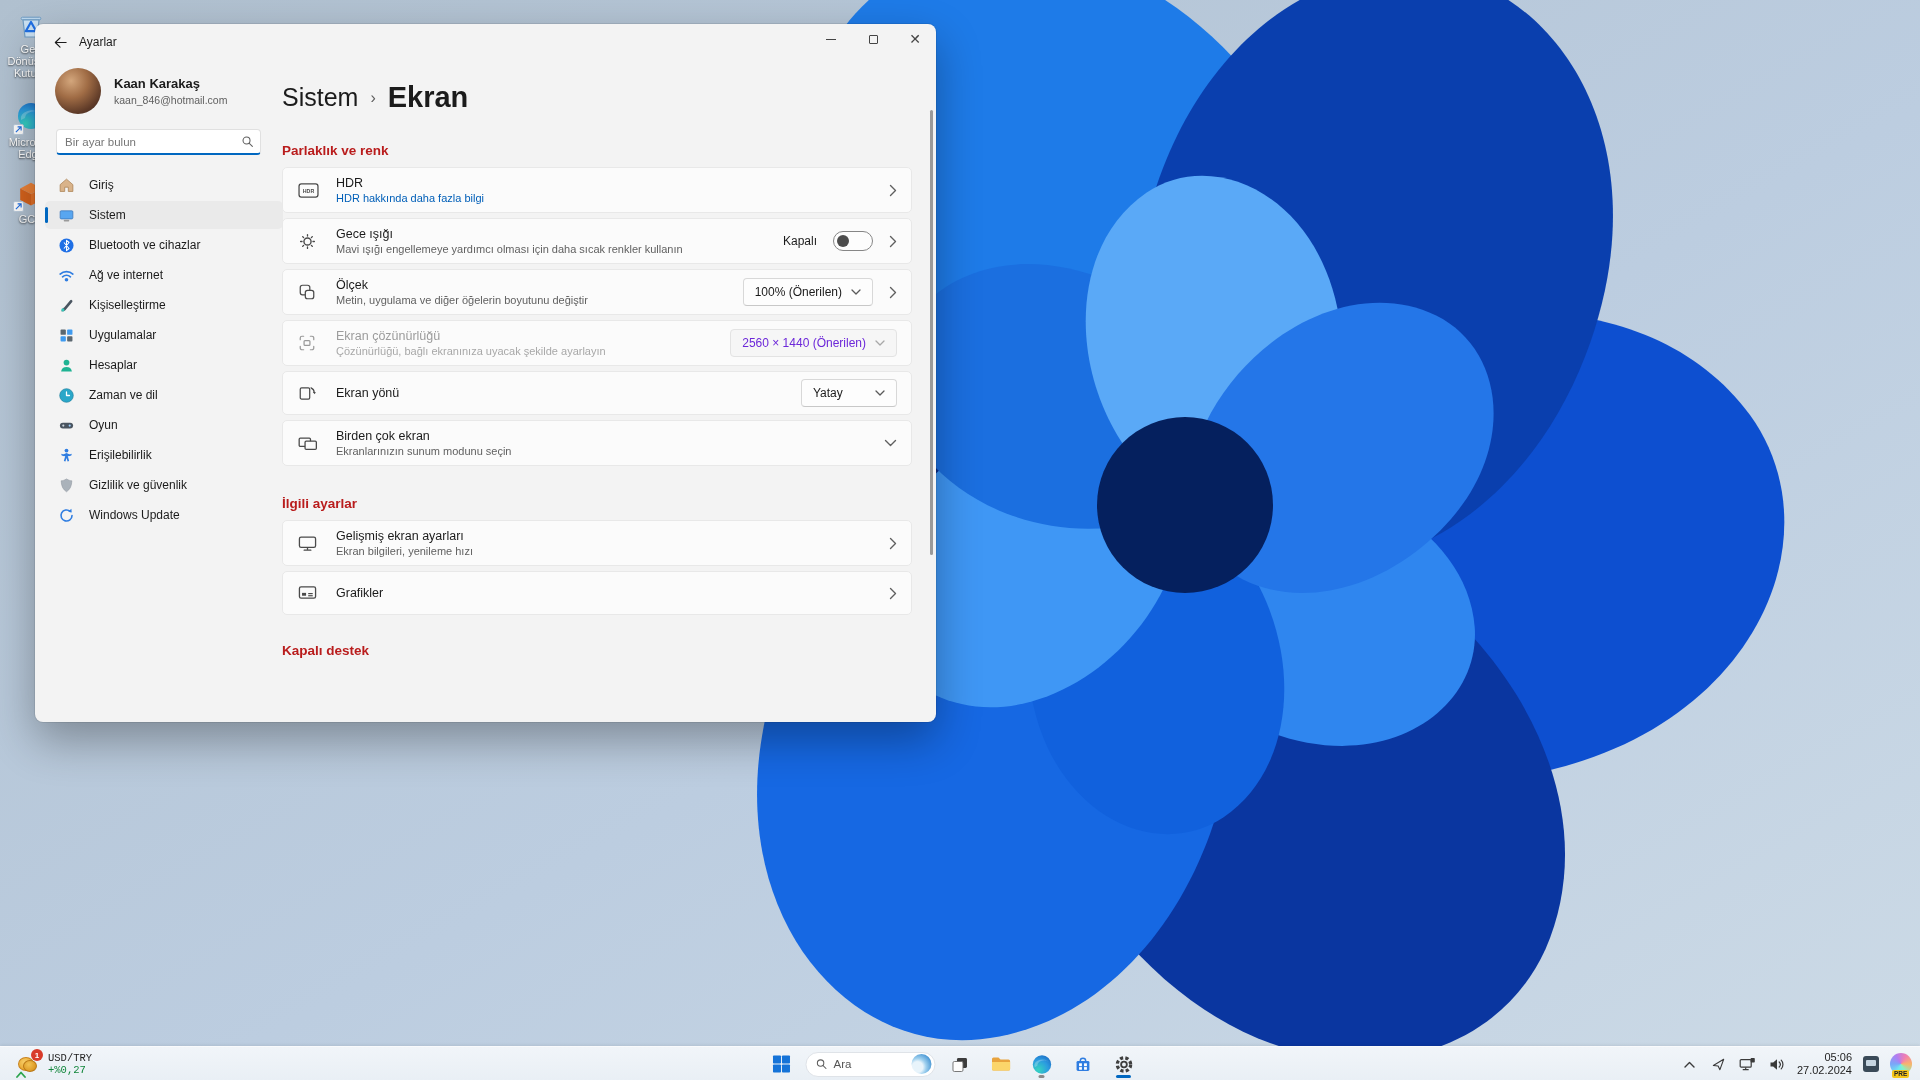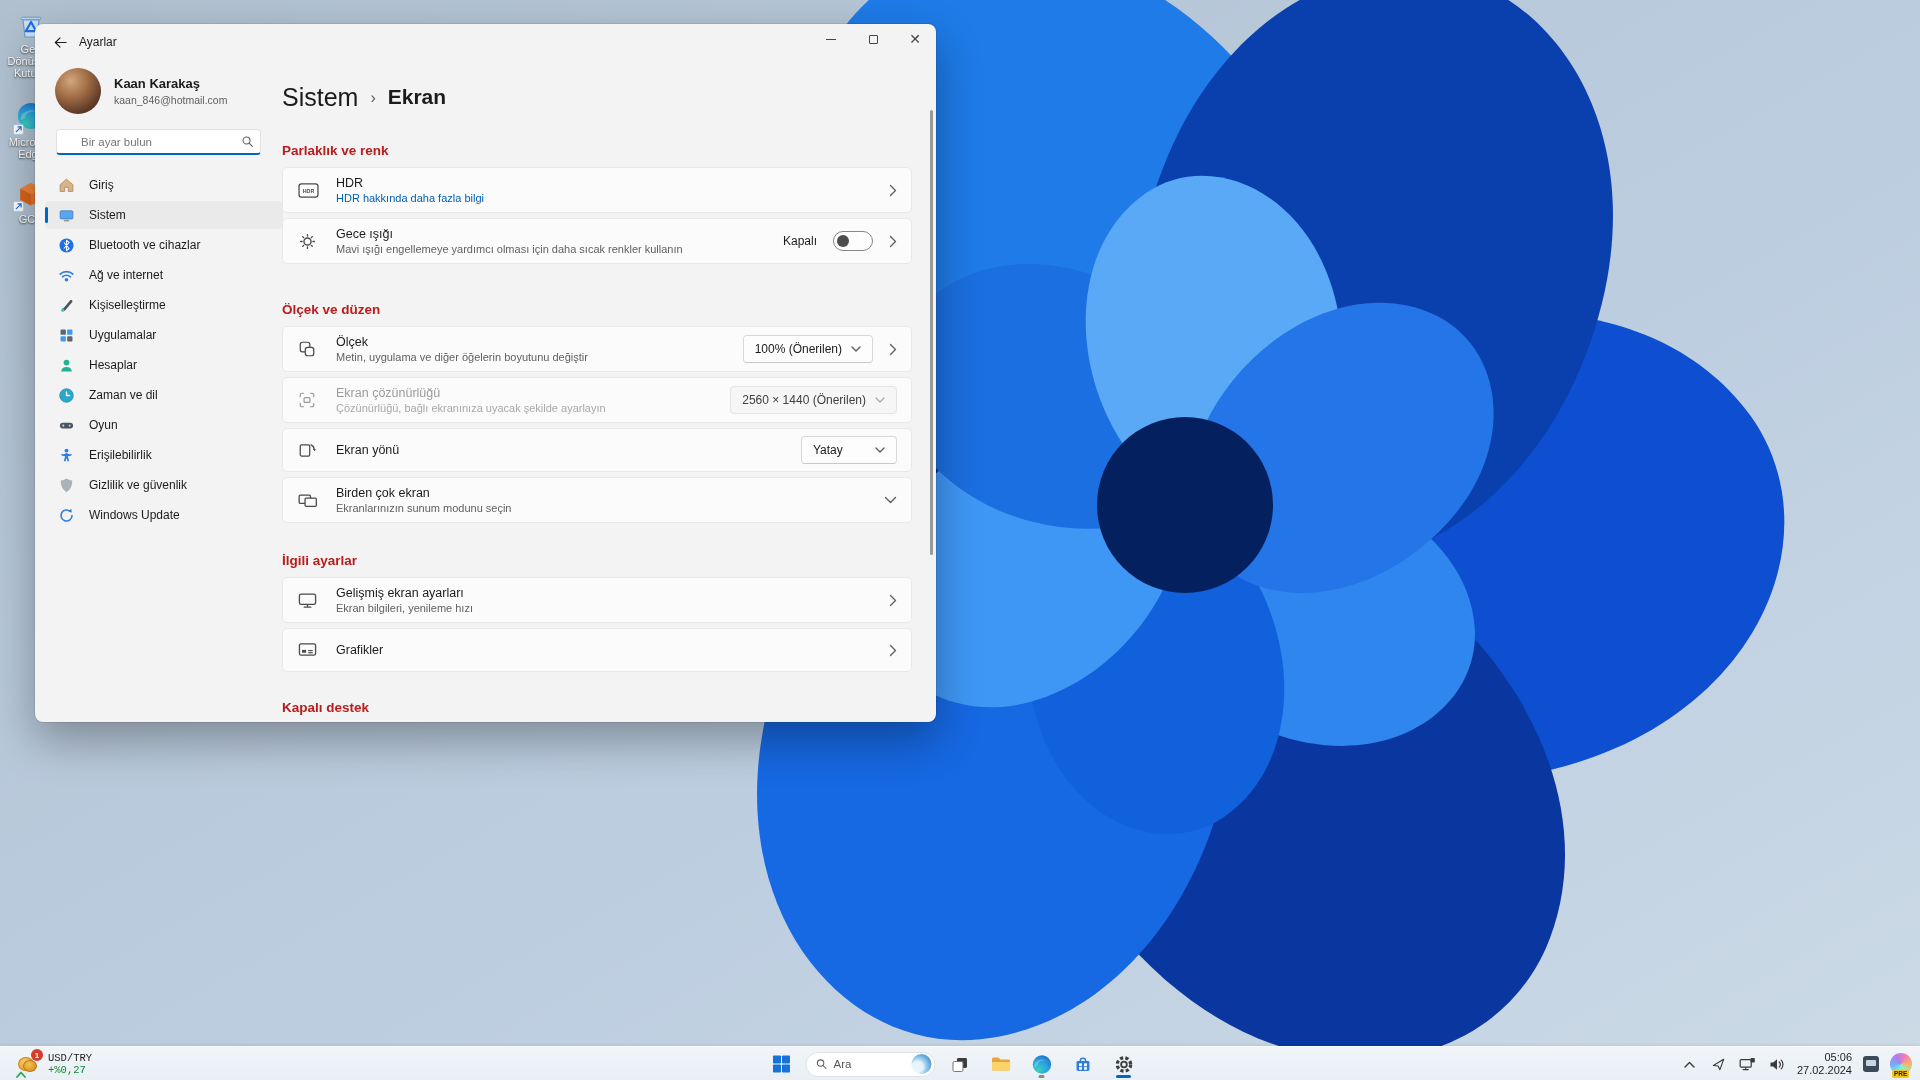--- a/index.html
+++ b/index.html
@@ -35,60 +35,60 @@
   
   .account { position:absolute; left:20px; top:44px; display:flex; align-items:center; }
   .avatar { width:46px; height:46px; border-radius:50%;
             background:radial-gradient(circle at 35% 28%, #d3a67c 0%, #a06c45 38%, #5f3b28 72%, #33201a 100%); }
   .acc-text { margin-left:13px; }
   .acc-name { font-size:13px; font-weight:bold; color:#1b1b1b; }
   .acc-mail { font-size:10.5px; color:#606060; margin-top:3px; }
 
   .search-box { position:absolute; left:21px; top:105px; width:205px; height:26px; background:#fff;
                 border:1px solid #e0e0e0; border-bottom:2px solid #0067c0; border-radius:4px;
-                display:flex; align-items:center; padding:0 6px 0 24px; }
+                display:flex; align-items:center; padding:0 6px 0 8px; }
   .search-box input { flex:1; border:none; outline:none; font-size:11.5px; color:#1b1b1b; background:transparent; }
   .search-box input::placeholder { color:#767676; }
 
   .nav { position:absolute; left:10px; top:147px; width:238px; }
   .nav-item { position:relative; height:28px; margin-bottom:2px; display:flex; align-items:center;
               padding-left:13px; border-radius:5px; }
   .nav-item.selected { background:#eaeaea; }
   .nav-item.selected::before { content:""; position:absolute; left:0; top:6px; width:3px; height:16px;
                                border-radius:2px; background:#0067c0; }
   .nav-item .nicon { width:17px; height:17px; flex:none; }
   .nav-item .nlabel { margin-left:14px; font-size:12px; color:#1b1b1b; }
 
   
   .content { position:absolute; left:247px; top:36px; width:648px; height:662px; overflow:hidden; }
   .breadcrumb { margin-top:20px; height:34px; display:flex; align-items:center; }
   .bc-parent { font-size:25px; font-weight:400; color:#1b1b1b; }
   .bc-sep { font-size:16px; color:#5f5f5f; margin:2px 12px 0; }
-  .bc-current { font-size:21px; font-weight:600; color:#1b1b1b; }
+  .bc-current { font-size:29px; font-weight:600; color:#1b1b1b; }
 
   .sec-heading { font-size:13.5px; font-weight:bold; color:#b91c1c; height:18px; margin-bottom:6px; }
   .mt1 { margin-top:29px; } .mt2 { margin-top:38px; } .mt3 { margin-top:30px; } .mt4 { margin-top:28px; }
 
   .card { width:630px; background:#fbfbfb; border:1px solid #e8e8e8; border-radius:5px;
           display:flex; align-items:center; padding:0 14px 0 15px; margin-bottom:5px; }
   .card.h2l { height:46px; } .card.h1l { height:44px; }
   .card .ricon { width:24px; height:20px; flex:none; display:flex; align-items:center; }
   .card .rtext { margin-left:14px; }
   .rtitle { font-size:12.5px; color:#1b1b1b; }
   .rsub { font-size:11px; color:#616161; margin-top:2px; }
   .rlink { font-size:11px; color:#005fb8; margin-top:2px; }
   .card .rright { margin-left:auto; display:flex; align-items:center; gap:16px; }
   .toggle-label { font-size:12px; color:#1b1b1b; }
   .toggle { width:40px; height:20px; border:1px solid #868686; border-radius:10px; background:#fdfdfd; position:relative; }
   .toggle .knob { position:absolute; left:3px; top:3px; width:12px; height:12px; border-radius:50%; background:#4c4c4c; }
   .dropdown { display:flex; align-items:center; gap:9px; border:1px solid #d8d8d8; background:#fdfdfd;
               border-radius:4px; padding:6px 11px; font-size:12px; color:#1b1b1b; border-bottom-color:#c8c8c8; }
   .card.disabled .rtitle { color:#9c9c9c; }
   .card.disabled .rsub { color:#a8a8a8; }
-  .card.disabled .dropdown { color:#404040; background:#f6f6f6; border-color:#e3e3e3;text-align:center; }
+  .card.disabled .dropdown { color:#6d28d9; background:#f6f6f6; border-color:#e3e3e3;text-align:center; }
 
   .scrollbar-thumb { position:absolute; right:3px; top:86px; width:3px; height:445px; background:#9a9a9a; border-radius:2px; z-index:6; }
 
   
   .taskbar { position:absolute; left:0; right:0; bottom:0; height:34px; z-index:10;
              background:linear-gradient(180deg,#f1f5f9,#e9eff5); border-top:1px solid rgba(255,255,255,.7);
              box-shadow:0 -1px 3px rgba(0,0,0,.08); }
   .widgets { position:absolute; left:10px; top:3px; display:flex; align-items:center; height:28px; padding:0 6px; border-radius:4px; }
   .coin-wrap { position:relative; width:26px; height:26px; }
   .coin { position:absolute; left:2px; top:6px; width:16px; height:14px; border-radius:50%;
@@ -373,21 +373,20 @@
           <span class="toggle-label">Kapalı</span>
           <div class="toggle">
               <div class="knob"></div>
             </div>
           <svg width="8" height="13" viewBox="0 0 8 13">
               <path d="M1.5 1.5 L6.5 6.5 L1.5 11.5" stroke="#5f5f5f" stroke-width="1.4" fill="none" stroke-linecap="round" stroke-linejoin="round"></path>
             </svg>
         </div>
       </div>
 
-      <div class="sec-heading mt2">Ölçek ve düzen</div>
 
       <div class="card h2l">
         <span class="ricon">
           <svg width="18" height="18" viewBox="0 0 16 16">
               <rect x="2" y="2" width="8.5" height="8.5" rx="2" fill="none" stroke="#4a4a4a" stroke-width="1.1"></rect>
               <rect x="6.5" y="6.5" width="7.5" height="7.5" rx="2" fill="#fbfbfb" stroke="#4a4a4a" stroke-width="1.1"></rect>
             </svg>
         </span>
         <div class="rtext">
           <div class="rtitle">Ölçek</div>

